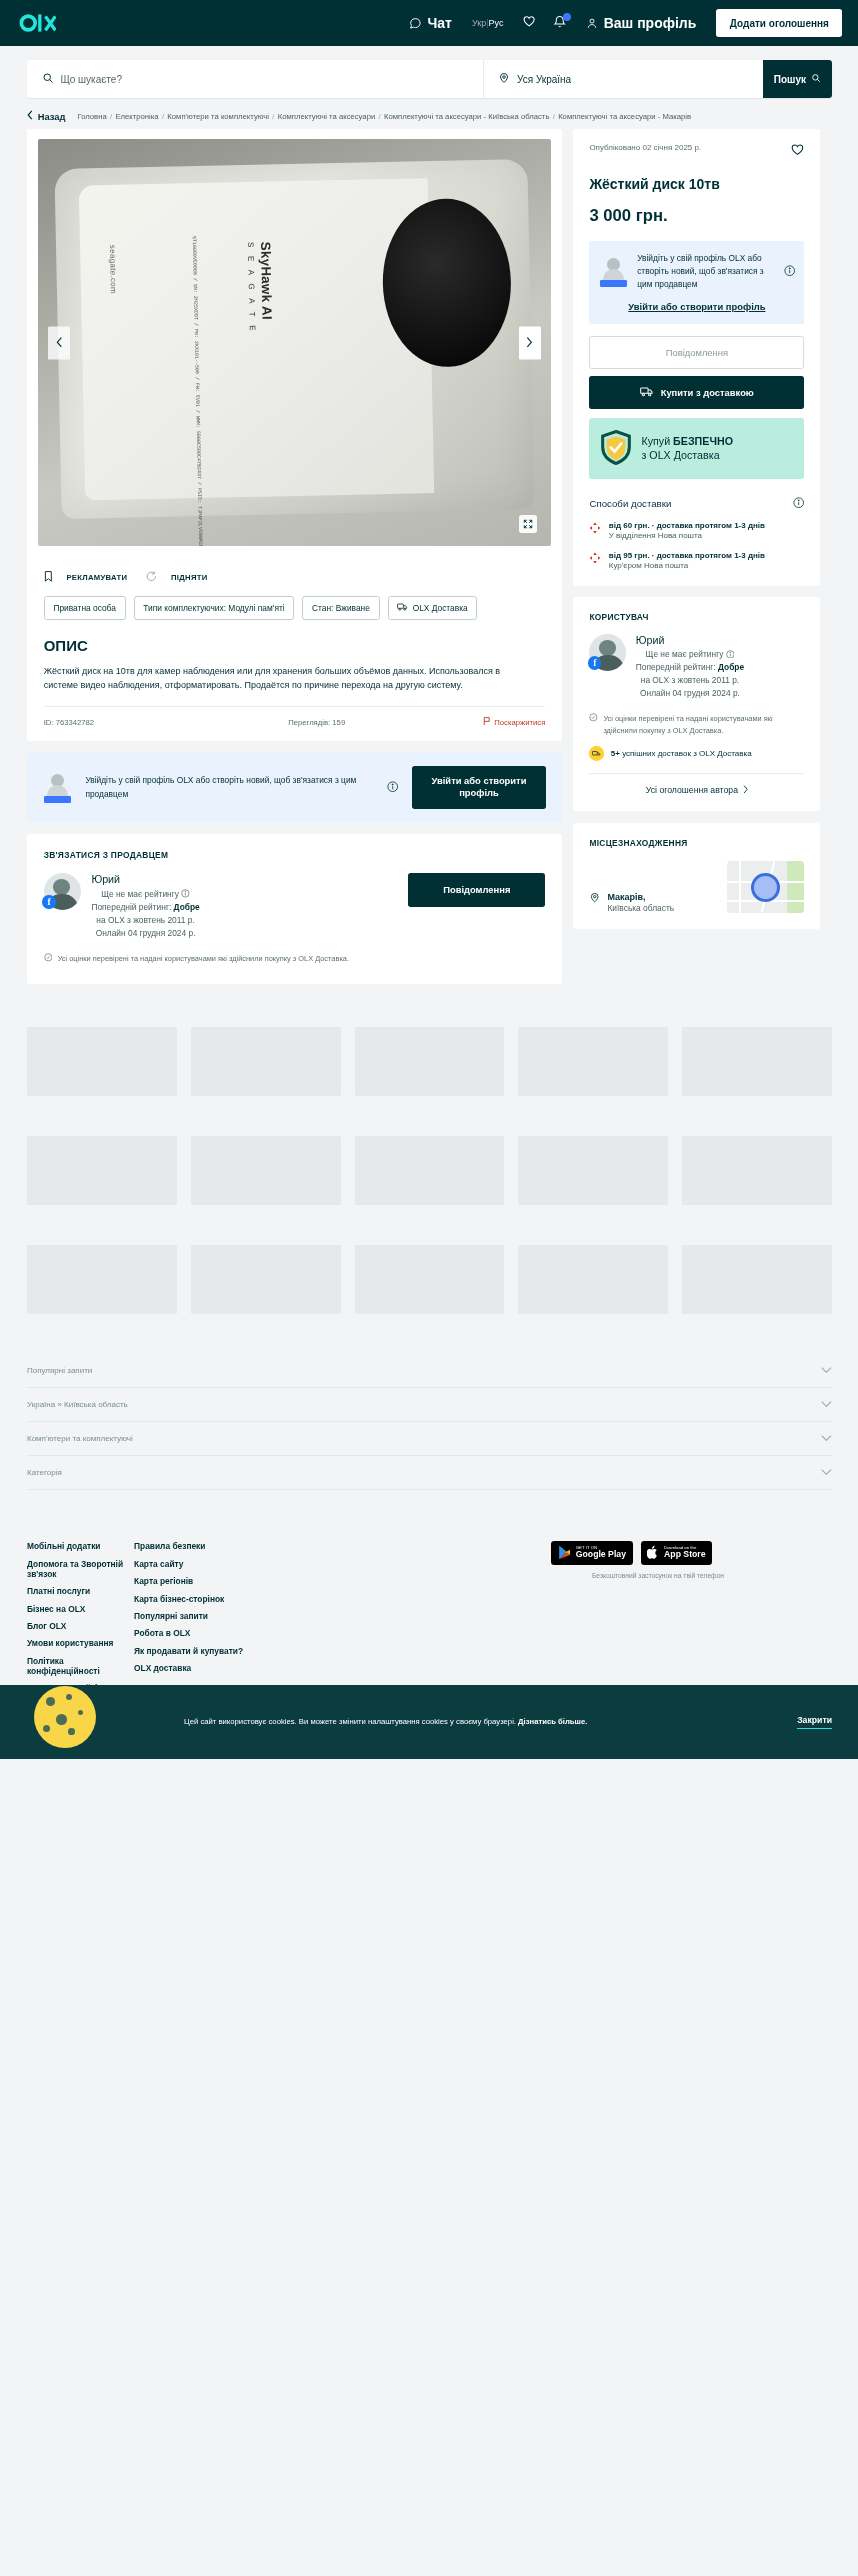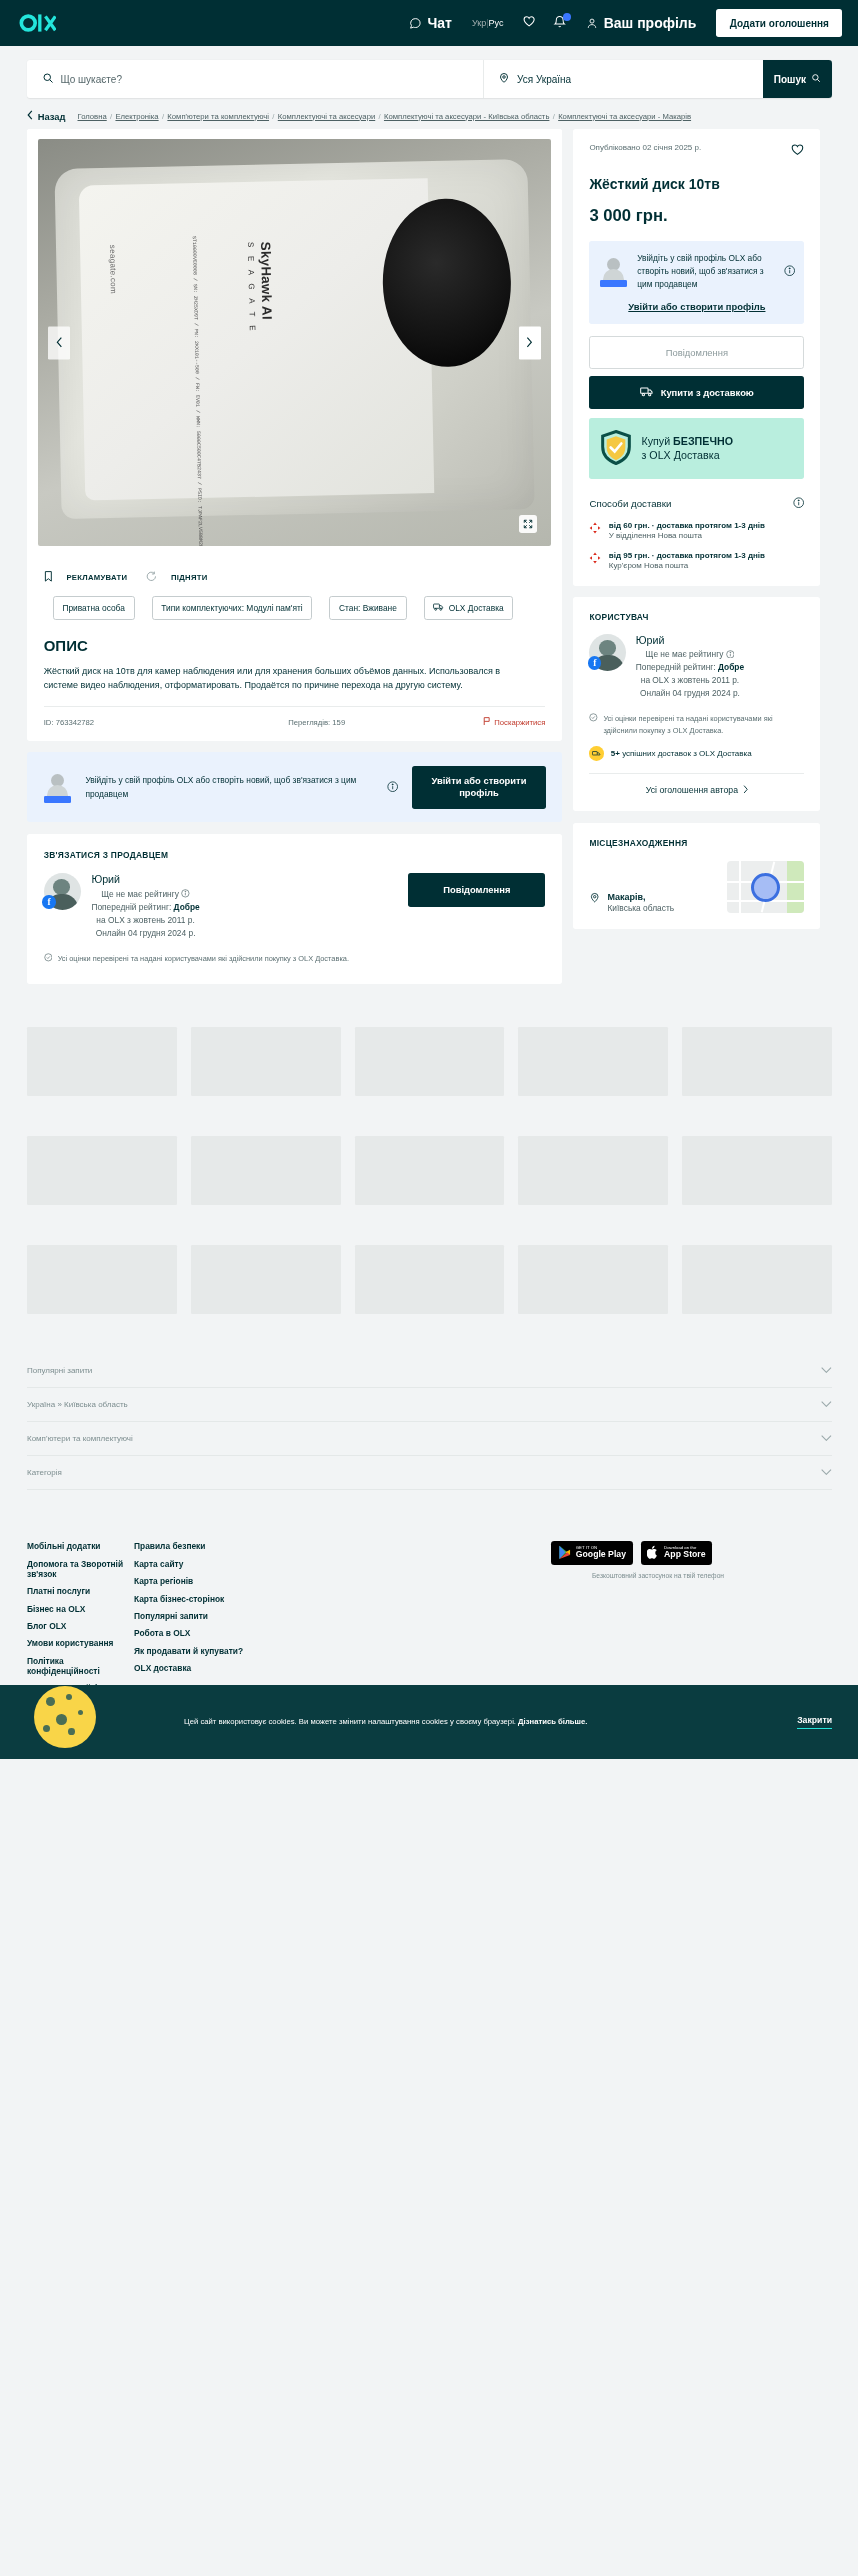--- a/index.html
+++ b/index.html
@@ -54,21 +54,21 @@
   .s-btn {
     width: 76px; background: #002f34; color: #fff; border: none;
     font-size: 10px; font-weight: 700; display: flex; align-items: center;
     justify-content: center; gap: 5.3px; cursor: pointer; font-family: "Liberation Sans", sans-serif;
   }
 
   
   .crumbwrap { padding: 12px 27px 6.7px 27px; display: flex; align-items: center; gap: 12px; }
   .back { display: flex; align-items: center; gap: 4.7px; font-size: 9.4px; font-weight: 700; cursor: pointer; }
   .crumbs { display: flex; align-items: center; flex-wrap: wrap; font-size: 7.7px; color: #4d6164; }
-  .crumbs a { color: #4d6164; text-decoration: underline; cursor: pointer; }
+  .crumbs a { color: #4d6164; cursor: pointer; }
   .crumbs .sl { margin: 0 3.3px; color: #9aa8aa; }
 
   
   .main { display: flex; gap: 11.4px; padding: 0 27px 20px 27px; align-items: flex-start; }
   .col-left { width: 535px; }
   .col-right { width: 247px; }
   .card { background: #fff; border-radius: 2.7px; }
 
   
   .gallery { position: relative; height: 428px; background: #fff; border-radius: 2.7px; overflow: hidden; padding: 10.7px; }
@@ -119,21 +119,21 @@
     display: flex; align-items: center; justify-content: center; cursor: pointer;
   }
 
   
   .promo-row { display: flex; gap: 19px; padding: 14.7px 16.7px 0 16.7px; }
   .promo { display: flex; align-items: center; gap: 14px; font-size: 7.7px; font-weight: 700;
            letter-spacing: 0.3px; cursor: pointer; }
 
   .tags { display: flex; gap: 8px; padding: 12px 16.7px 0 16.7px; flex-wrap: wrap; }
   .tag { border: 0.7px solid #c5ccce; border-radius: 2.7px; padding: 5.3px 8.7px; font-size: 8.4px;
-         display: flex; align-items: center; gap: 4.7px; cursor: pointer; margin-left: 9px; }
+         display: flex; align-items: center; gap: 4.7px; cursor: pointer; }
 
   .desc-h { font-size: 15px; font-weight: 700; padding: 17.4px 16.7px 0 16.7px; }
   .desc-body { padding: 9.4px 16.7px 0 16.7px; font-size: 9px; line-height: 1.62; color: #002f34; max-width: 495px;}
   .meta-row {
     display: flex; align-items: center; margin: 13.4px 16.7px 0 16.7px;
     border-top: 0.7px solid #e9ecec; padding: 9.4px 0 13.4px 0; font-size: 7.7px; color: #5b6f72;
   }
   .meta-row .mid { margin-left: 194px; }
   .meta-row .report { margin-left: auto; color: #c0392b; display: flex; align-items: center; gap: 4px; cursor: pointer; }
 

